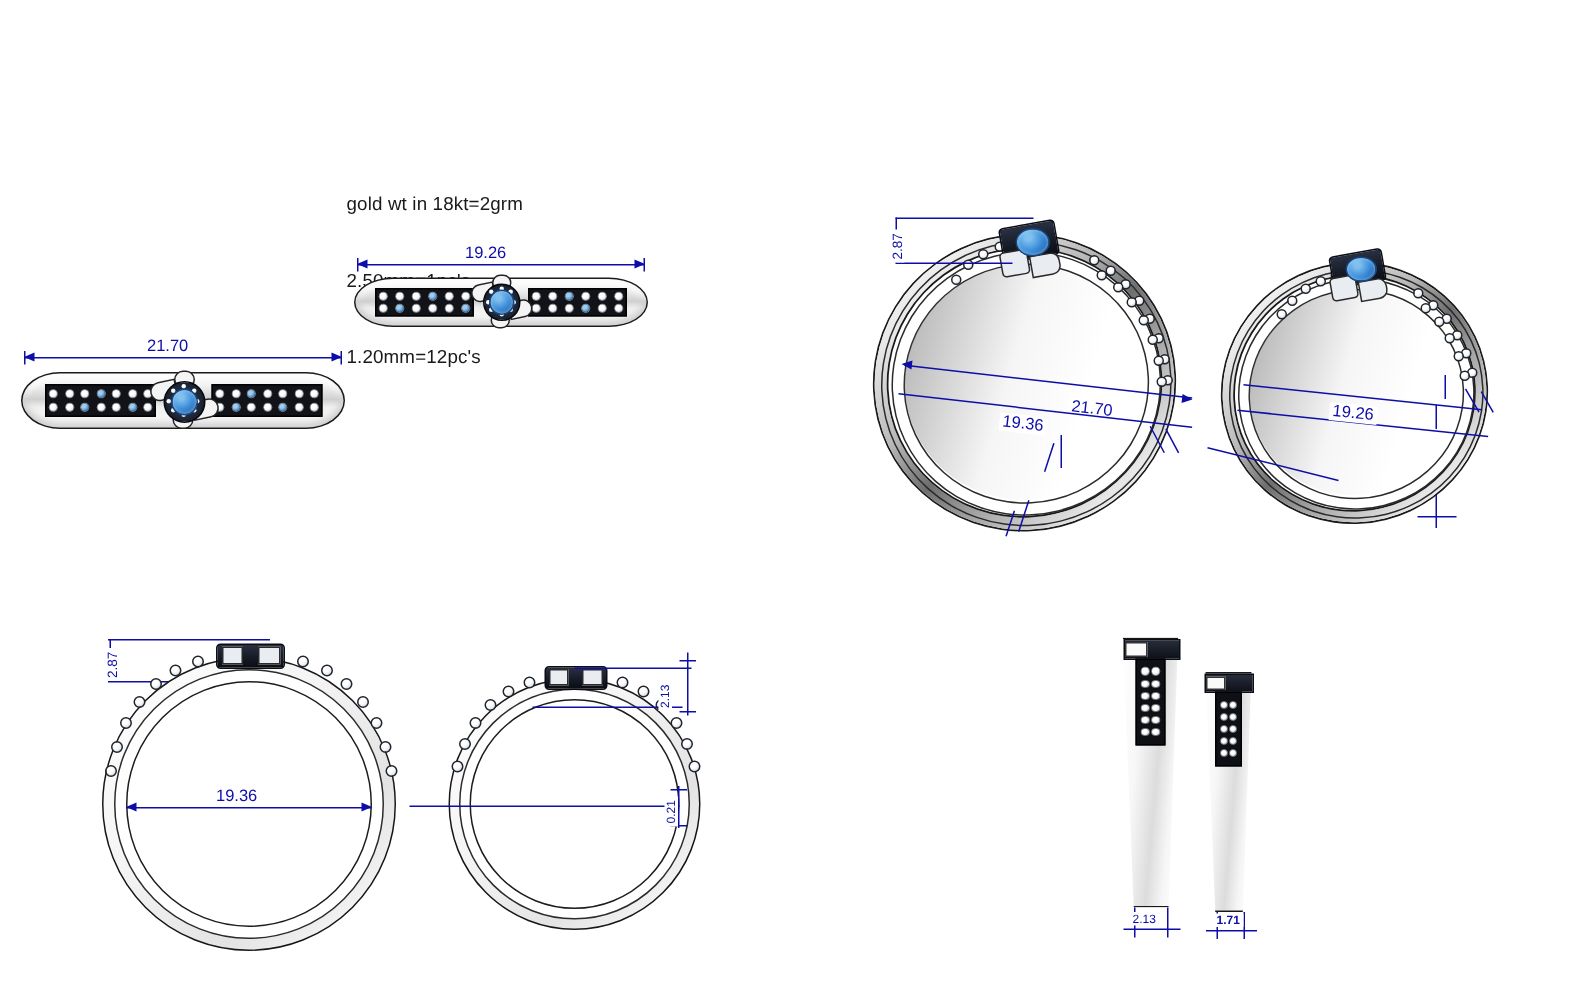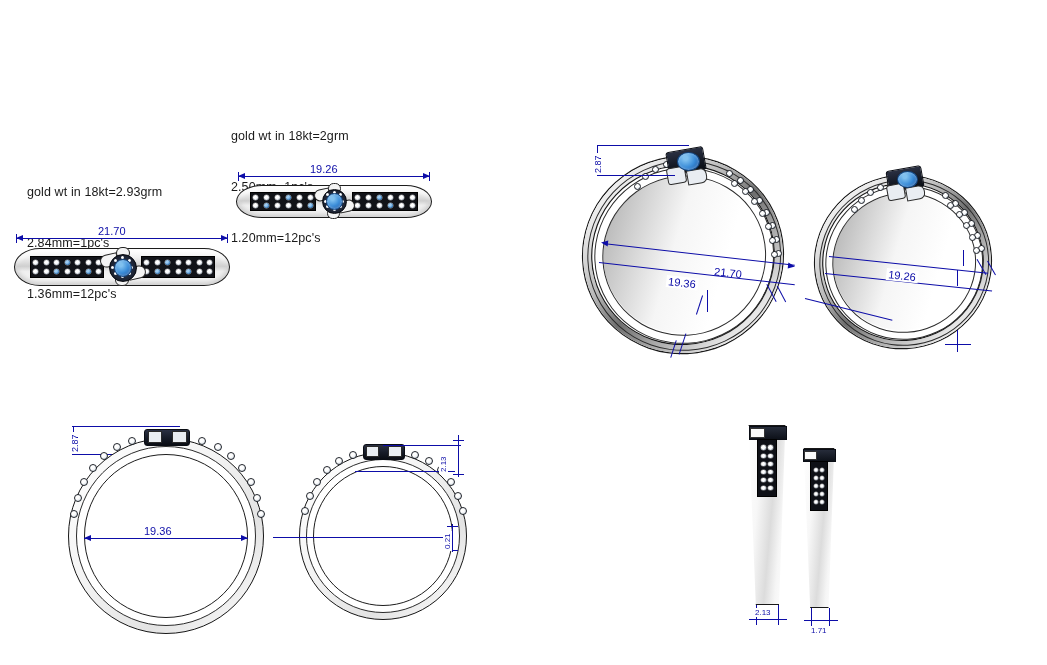--- a/index.html
+++ b/index.html
@@ -133,25 +133,20 @@
     position:absolute;background:linear-gradient(180deg,#262c3a,#0d1119);
     border:1px solid #0a0d14;
   }
   .tapercaphi{position:absolute;background:#fafafa;border:1px solid #333;}
 </style>
 </head>
 <body>
 
 <div class="stage">
 
-  <div class="note" style="left:27px;top:150px;">
-    <div>gold wt in 18kt=2.93grm</div>
-    <div>2.84mm=1pc's</div>
-    <div>1.36mm=12pc's</div>
-  </div>
 
   <div class="note" style="left:231px;top:94px;">
     <div>gold wt in 18kt=2grm</div>
     <div>2.50mm=1pc's</div>
     <div>1.20mm=12pc's</div>
   </div>
 
   <div class="abs" style="left:14px;top:218px;width:216px;height:70px;">
 
     <div class="dimline h" style="left:2px;top:20px;width:212px;"></div>
@@ -546,16 +541,16 @@
           <span class="stone"></span>
         </div>
       <div class="taperrow">
           <span class="stone"></span>
           <span class="stone"></span>
         </div>
     </div>
     <div class="dimline v" style="left:11px;top:160px;height:18px;"></div>
     <div class="dimline v" style="left:29px;top:160px;height:18px;"></div>
     <div class="dimline h" style="left:4px;top:172px;width:34px;"></div>
-    <div class="dimtext xs" style="left:9px;top:178px;">1.71</div>
+    <div class="dimtext xs" style="left:9px;top:161px;font-weight:bold;">1.71</div>
   </div>
 
 </div>
 
 </body></html>

